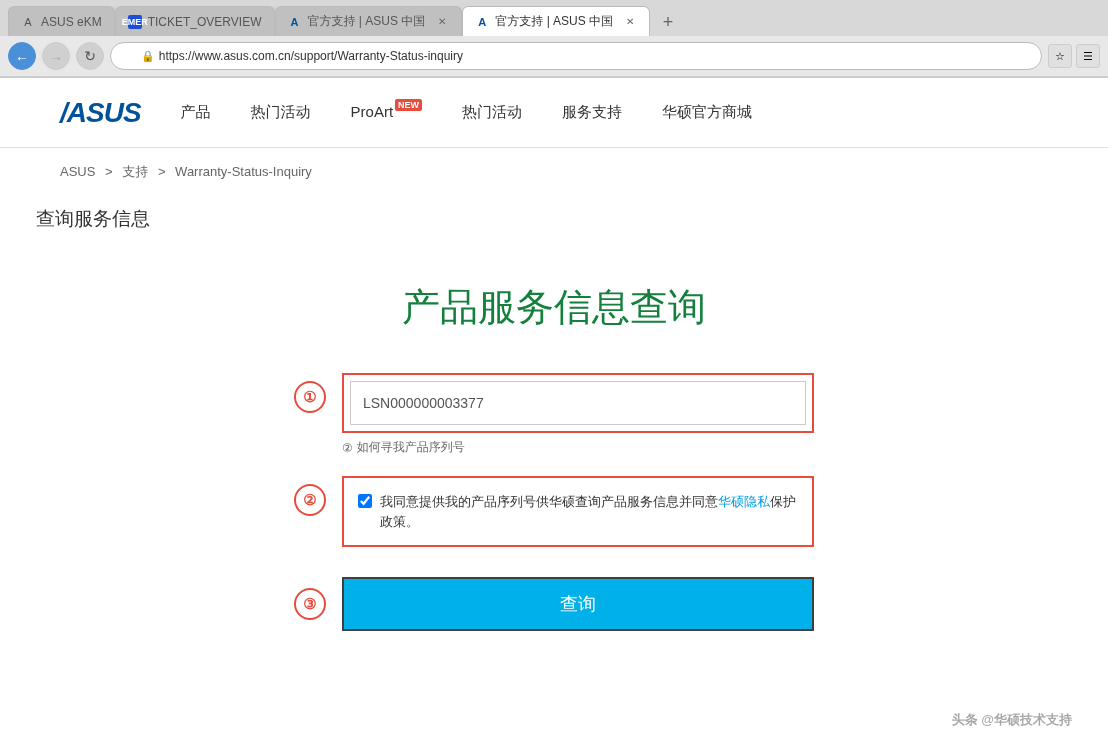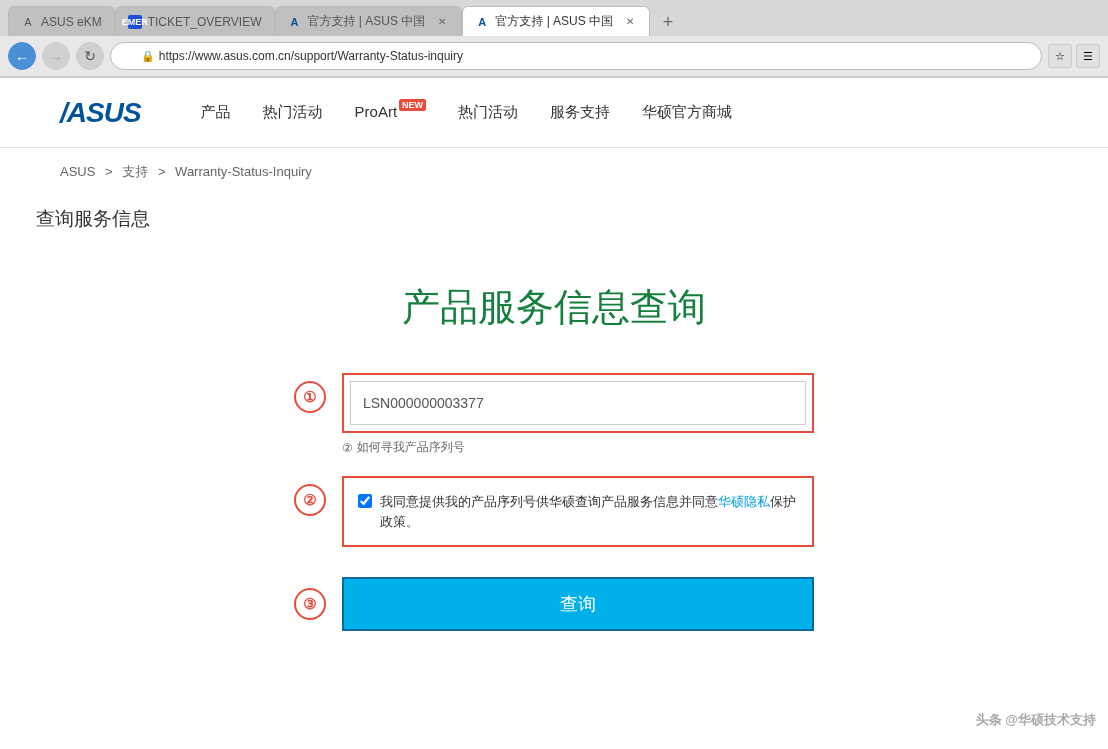--- a/index.html
+++ b/index.html
@@ -23,21 +23,21 @@
     .tab-favicon { width: 14px; height: 14px; font-size: 11px; display: flex; align-items: center; justify-content: center; }
     .tab-close { width: 14px; height: 14px; border-radius: 50%; display: flex; align-items: center; justify-content: center; font-size: 10px; color: #666; margin-left: 4px; }
     .tab-new { width: 28px; height: 28px; display: flex; align-items: center; justify-content: center; font-size: 18px; color: #666; cursor: pointer; margin-left: 4px; }
 
     
     .page-content { background: #fff; }
 
     
     .asus-nav { border-bottom: 1px solid #e0e0e0; padding: 0 60px; display: flex; align-items: center; gap: 40px; height: 70px; }
     .asus-logo { font-size: 28px; font-weight: 900; color: #00539b; font-style: italic; letter-spacing: -1px; }
-    .nav-items { display: flex; gap: 32px; margin-left: 20px; }
+    .nav-items { display: flex; gap: 40px; }
     .nav-item { font-size: 15px; color: #333; cursor: pointer; text-decoration: none; }
     .nav-item.proart { display: flex; align-items: flex-start; gap: 2px; }
     .nav-badge { background: #e74c3c; color: #fff; font-size: 9px; padding: 1px 3px; border-radius: 2px; font-weight: bold; margin-top: -4px; }
 
     
     .breadcrumb { padding: 15px 60px; font-size: 13px; color: #666; }
     .breadcrumb a { color: #666; text-decoration: none; }
     .breadcrumb-sep { margin: 0 6px; }
 
     
@@ -56,25 +56,25 @@
     .help-link { font-size: 12px; color: #666; margin-top: 6px; display: flex; align-items: center; gap: 4px; }
     .help-link a { color: #666; text-decoration: none; }
 
     .checkbox-wrapper { border: 2px solid #e74c3c; padding: 14px; }
     .checkbox-label { font-size: 13px; color: #333; display: flex; align-items: flex-start; gap: 8px; line-height: 1.5; }
     .checkbox-label input[type=checkbox] { margin-top: 2px; width: 14px; height: 14px; flex-shrink: 0; }
     .privacy-link { color: #00a0e9; text-decoration: none; text-align: right; }
 
     .submit-row { display: flex; align-items: center; gap: 16px; width: 520px; margin-top: 10px; }
     .submit-circle { width: 32px; height: 32px; border-radius: 50%; border: 2px solid #e74c3c; color: #e74c3c; display: flex; align-items: center; justify-content: center; font-size: 15px; font-weight: bold; flex-shrink: 0; }
-    .submit-btn-wrapper { border: 2px solid #0369a1; flex: 1; }
+    .submit-btn-wrapper { border: 2px solid #404040; flex: 1; }
     .submit-btn { width: 100%; height: 50px; background: #00b0e8; border: none; color: #fff; font-size: 18px; cursor: pointer; }
 
     
-    .watermark { position: fixed; bottom: 20px; right: 12px; font-size: 13px; color: rgba(0,0,0,0.35); font-weight: bold; }
+    .watermark { position: fixed; bottom: 20px; right: 36px; font-size: 13px; color: rgba(0,0,0,0.35); font-weight: bold; }
 
     
     .address-lock { font-size: 11px; color: #555; margin-right: 4px; }
   </style>
 </head>
 <body>
 
 <div class="browser-chrome">
 
   <div class="browser-tabs">

